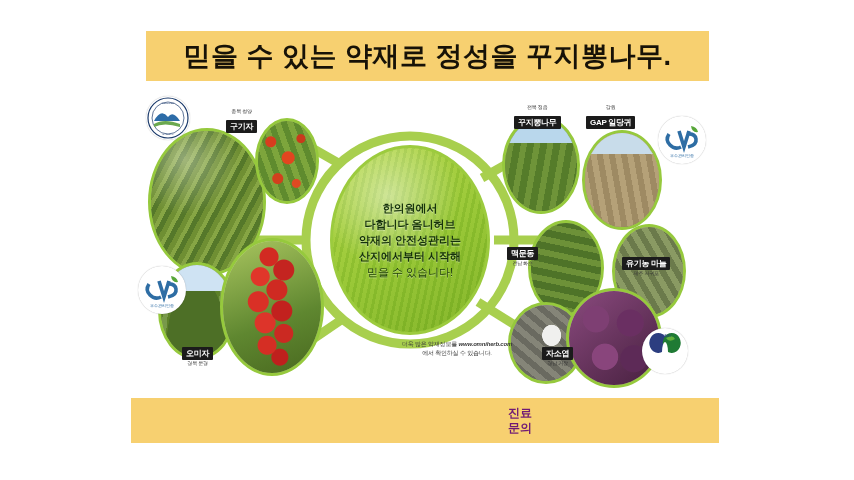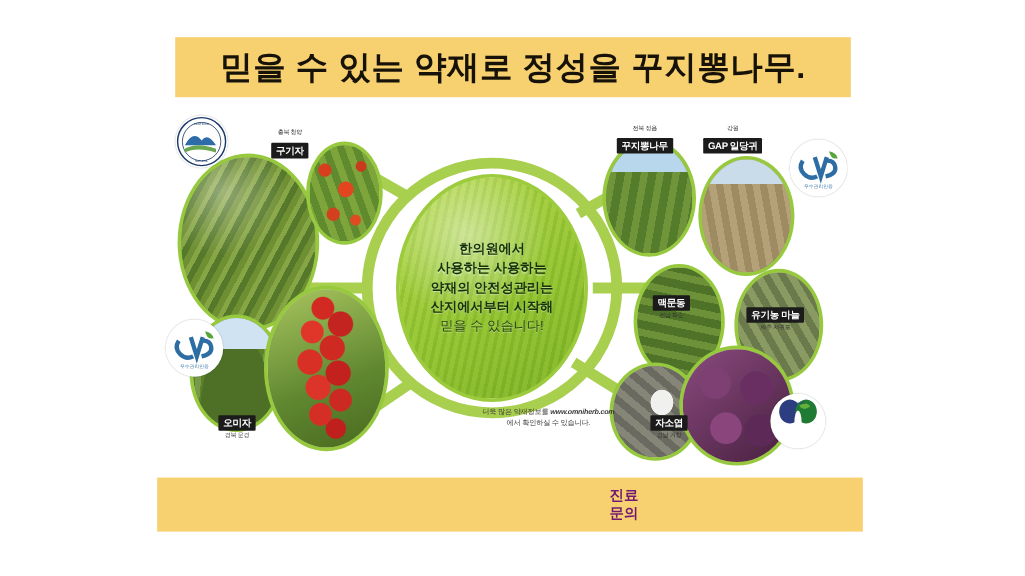--- a/index.html
+++ b/index.html
@@ -364,21 +364,21 @@
     <div class="bubble" style="left:378px; top:212px; width:76px; height:82px;">
       <div class="ph tx-worker"></div>
     </div>
 
     <div class="bubble" style="left:436px; top:198px; width:96px; height:100px;">
       <div class="ph tx-perilla"></div>
     </div>
 
     <div class="center-leaf">
       <div class="center-line">한의원에서</div>
-      <div class="center-line">사용하는 사용하는</div>
+      <div class="center-line">다합니다 옴니허브</div>
       <div class="center-line">약재의 안전성관리는</div>
       <div class="center-line">산지에서부터 시작해</div>
       <div class="center-line last">믿을 수 있습니다!</div>
     </div>
 
     <div class="cert" style="left:16px; top:6px; width:44px; height:44px;">
       <svg viewBox="0 0 44 44" width="44" height="44">
         <circle cx="22" cy="22" r="20" fill="#ffffff" stroke="#1b3a6b" stroke-width="1.2"></circle>
         <circle cx="22" cy="22" r="16" fill="#ffffff" stroke="#1b3a6b" stroke-width="0.7"></circle>
         <path d="M8 25 Q15 12 22 21 Q27 14 34 25 Z" fill="#2d6ca8"></path>
@@ -434,21 +434,21 @@
     <div class="label" style="left:368px; top:14px;margin-left:16px;">
       <span class="tiny">전북 정읍</span>
       <span class="chip">꾸지뽕나무</span>
     </div>
 
     <div class="label" style="left:456px; top:14px;text-align:center;">
       <span class="tiny">강원</span>
       <span class="chip">GAP 일당귀</span>
     </div>
 
-    <div class="label" style="left:414px; top:152px;font-family:Liberation Serif, serif;">
+    <div class="label" style="left:377px; top:152px;font-family:Liberation Serif, serif;">
       <span class="chip">맥문동</span>
       <span class="sub">전남 화순</span>
     </div>
 
     <div class="label" style="left:492px; top:162px;">
       <span class="chip">유기농 마늘</span>
       <span class="sub">제주 서귀포</span>
     </div>
 
     <div class="label" style="left:412px; top:252px;">

